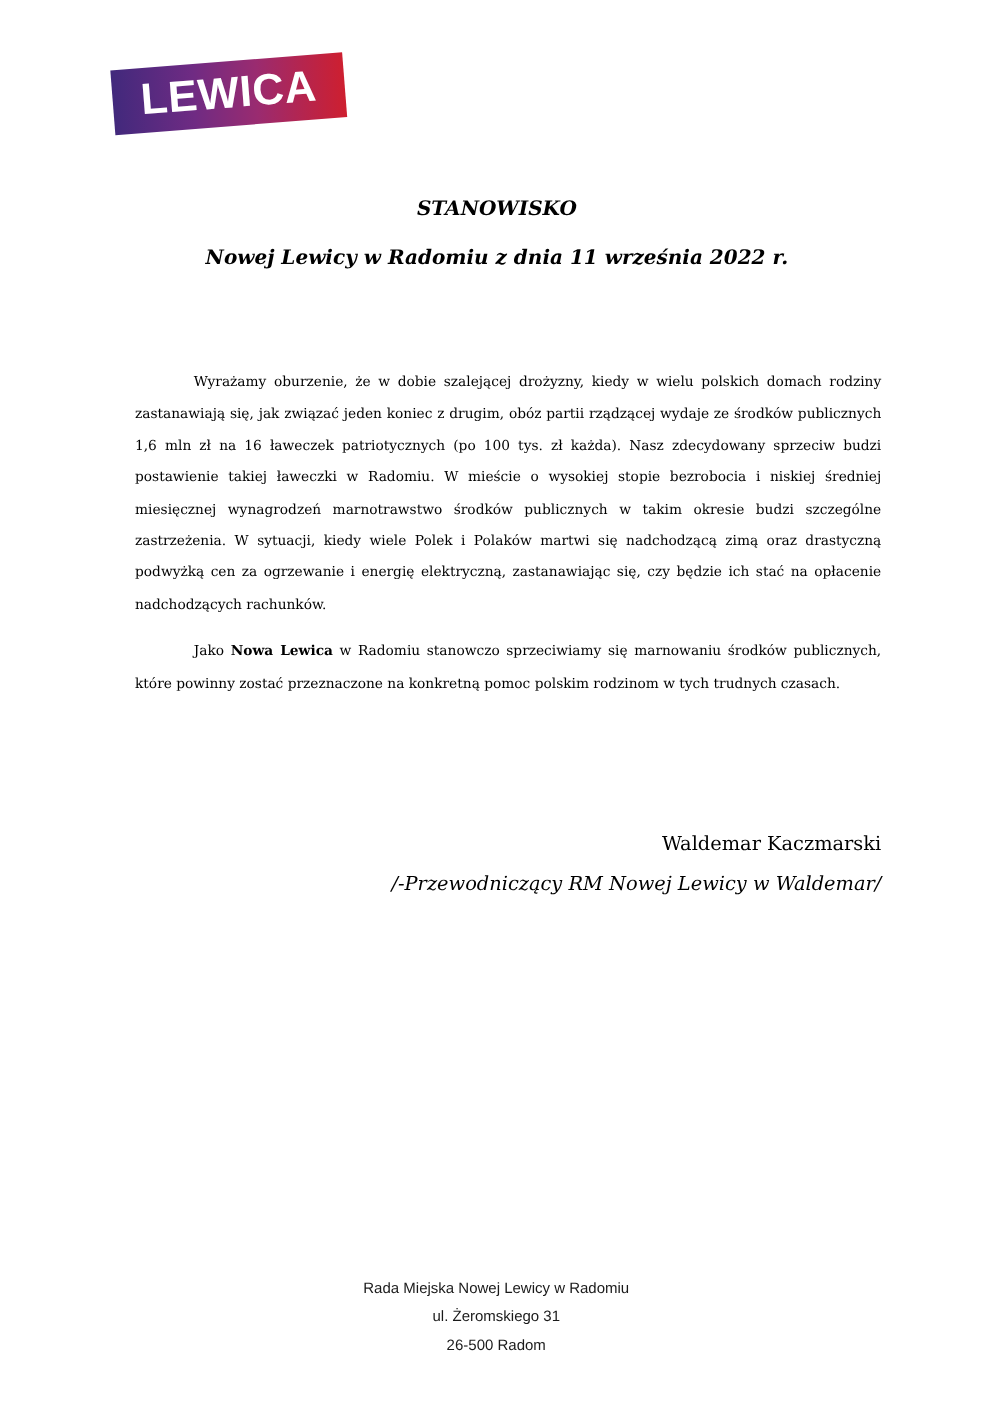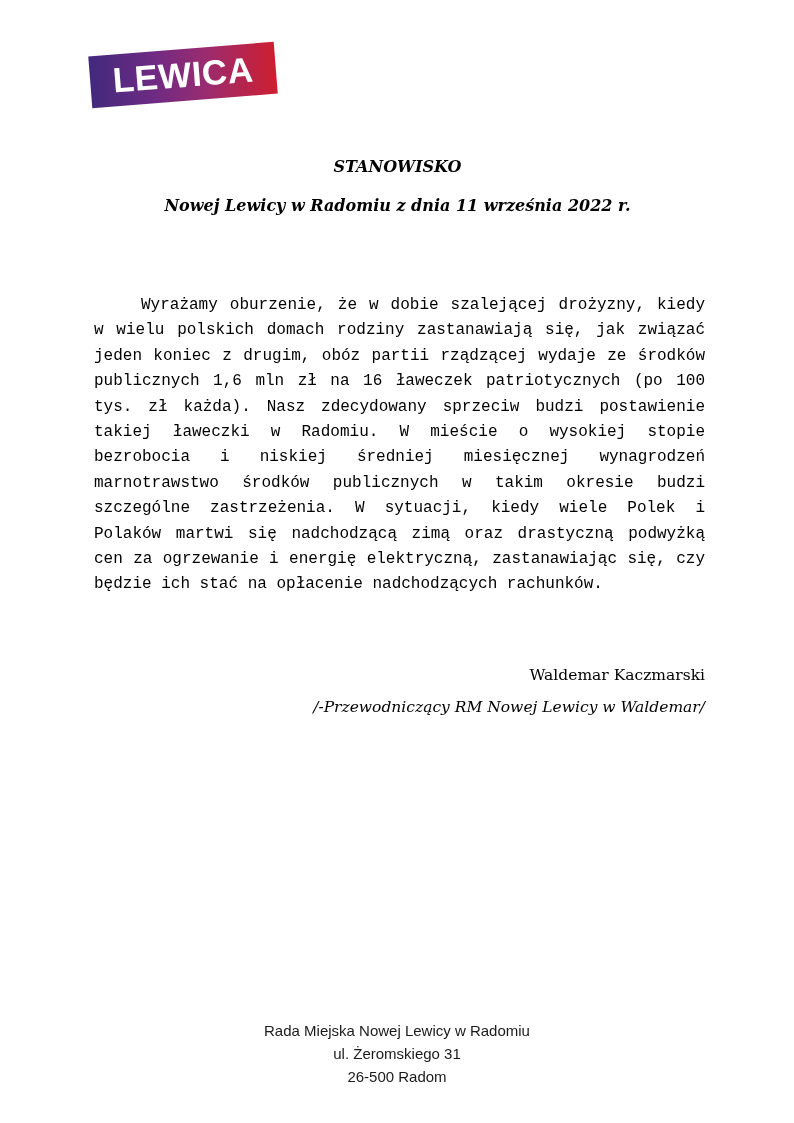--- a/index.html
+++ b/index.html
@@ -47,27 +47,26 @@
     text-align: center;
     font-weight: 700;
     font-size: 16px;
     line-height: 39px;
     font-style: italic;
   }
 
   
   .body-text {
     position: absolute;
-    left: 94px;
+    left: 108px;
     right: 89px;
     top: 293px;
-    font-size: 16px;
+    font-size: 11px;
     line-height: 25.4px;
     text-align: justify;
-    font-family: Liberation Mono, monospace;
   }
   .body-text p { text-indent: 47px; margin-bottom: 12px; }
   .body-text .bold { font-weight: 700; }
 
   
   .signature {
     position: absolute;
     left: 90px;
     right: 89px;
     top: 659px;
@@ -78,41 +77,42 @@
   .signature .italic { font-style: italic; }
 
   
   .footer {
     position: absolute;
     left: 0;
     right: 0;
     top: 1019px;
     text-align: center;
     font-family: "Liberation Sans", sans-serif;
-    font-size: 15px;
+    font-size: 12px;
     line-height: 23px;
     color: #1a1a1a;
   }
 </style>
 </head>
 <body>
 
 <div class="page">
 
   <div class="logo-banner">
     <span class="logo-text">LEWICA</span>
   </div>
 
   <div class="titles">
     <div>STANOWISKO</div>
     <div>Nowej Lewicy w Radomiu z dnia 11 września 2022 r.</div>
   </div>
 
   <div class="body-text">
     <p><span>Wyrażamy oburzenie, że w dobie szalejącej drożyzny, kiedy w wielu polskich domach rodziny zastanawiają się, jak związać jeden koniec z drugim, obóz partii rządzącej wydaje ze środków publicznych 1,6 mln zł na 16 ławeczek patriotycznych (po 100 tys. zł każda). Nasz zdecydowany sprzeciw budzi postawienie takiej ławeczki w Radomiu. W mieście o wysokiej stopie bezrobocia i niskiej średniej miesięcznej wynagrodzeń marnotrawstwo środków publicznych w takim okresie budzi szczególne zastrzeżenia. W sytuacji, kiedy wiele Polek i Polaków martwi się nadchodzącą zimą oraz drastyczną podwyżką cen za ogrzewanie i energię elektryczną, zastanawiając się, czy będzie ich stać na opłacenie nadchodzących rachunków.</span></p>
+    <p><span>Jako </span><span class="bold">Nowa Lewica</span><span> w Radomiu stanowczo sprzeciwiamy się marnowaniu środków publicznych, które powinny zostać przeznaczone na konkretną pomoc polskim rodzinom w tych trudnych czasach.</span></p>
   </div>
 
   <div class="signature">
     <div>Waldemar Kaczmarski</div>
     <div class="italic">/-Przewodniczący RM Nowej Lewicy w Waldemar/</div>
   </div>
 
   <div class="footer">
     <div>Rada Miejska Nowej Lewicy w Radomiu</div>
     <div>ul. Żeromskiego 31</div>

